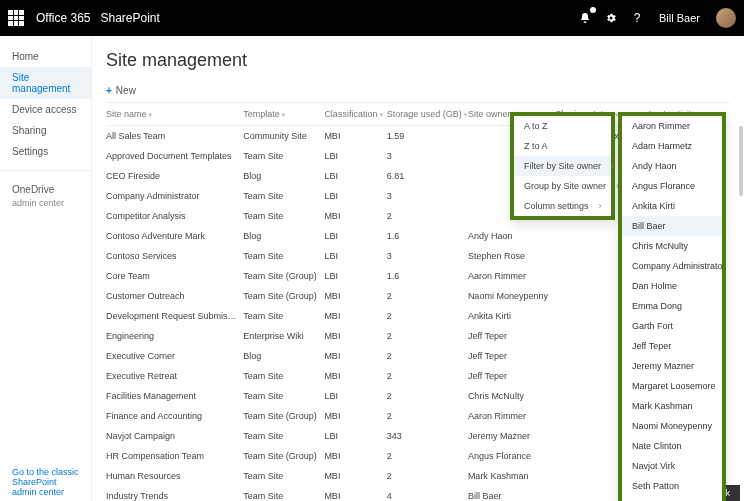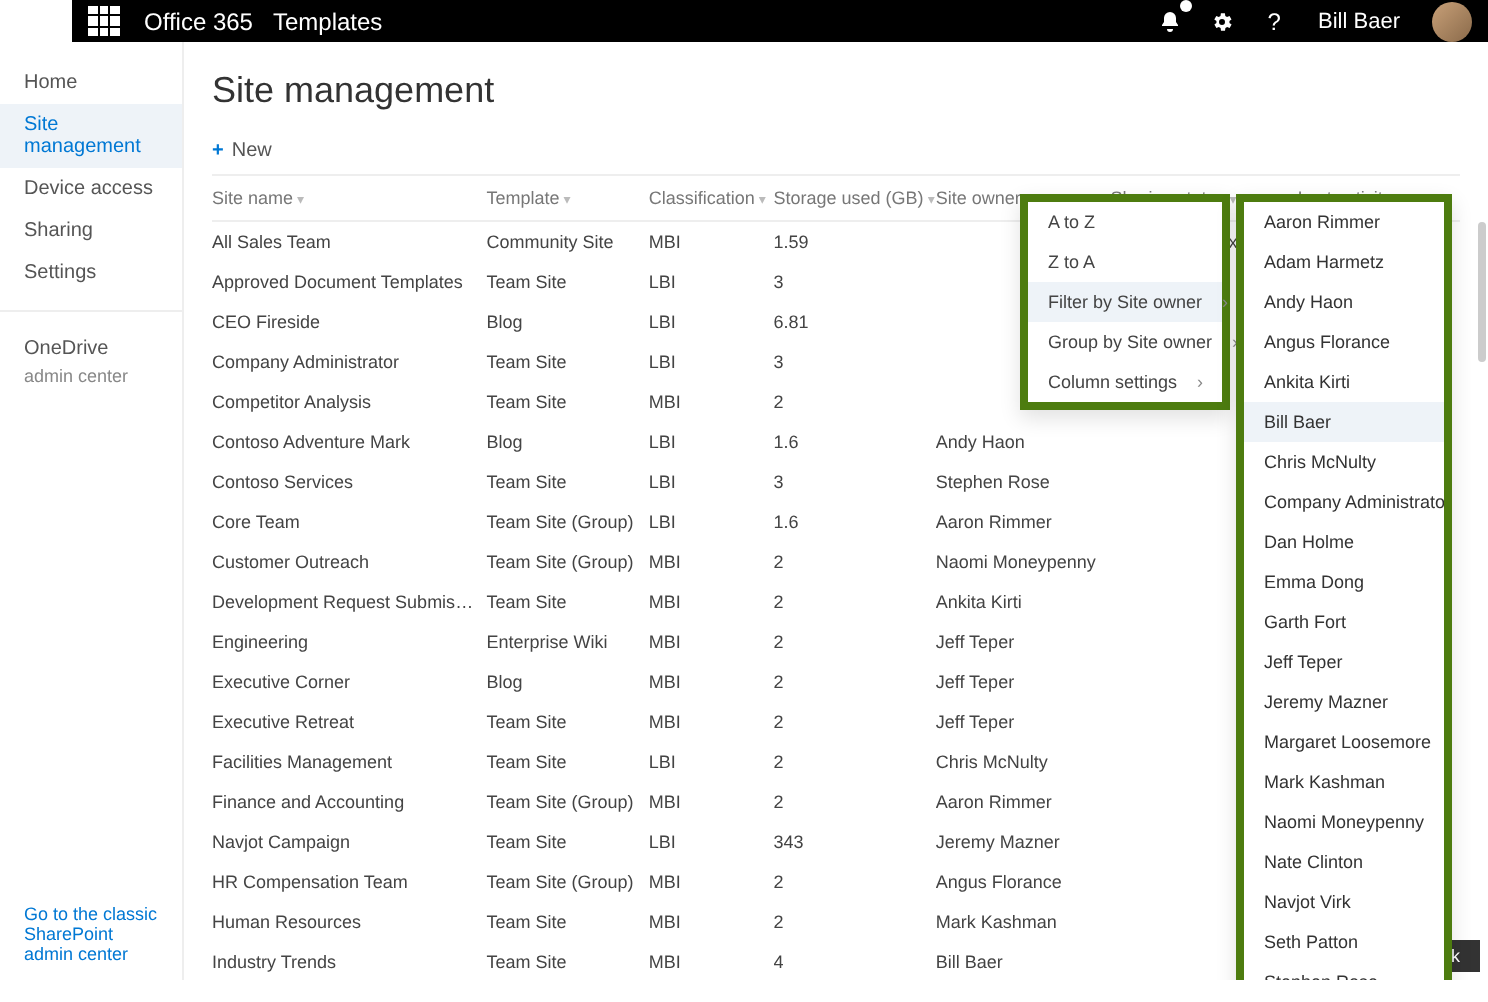--- a/index.html
+++ b/index.html
@@ -1,17 +1,17 @@
 <!DOCTYPE html>
 <html><head>
 <meta charset="utf-8">
 <style>
   * { box-sizing: border-box; margin: 0; padding: 0; }
   body { font-family: "Segoe UI", Arial, sans-serif; font-size: 11px; color: #333; background: #fff; width: 744px; height: 501px; overflow: hidden; position: relative; }
-  .topbar { height: 21px; background: #000; color: #fff; display: flex; align-items: center; padding: 0 8px; margin-left: 36px; }
+  .topbar { height: 36px; background: #000; color: #fff; display: flex; align-items: center; padding: 0 8px; }
   .waffle { width: 16px; height: 16px; display: grid; grid-template-columns: repeat(3,1fr); grid-template-rows: repeat(3,1fr); gap: 1px; margin-right: 12px; cursor: pointer; }
   .waffle div { background: #fff; }
   .brand-o365 { font-size: 12px; font-weight: 300; margin-right: 10px; }
   .brand-sp { font-size: 12px; font-weight: 400; }
   .topbar-right { margin-left: auto; display: flex; align-items: center; gap: 10px; }
   .top-icon { width: 16px; height: 16px; display: inline-flex; align-items: center; justify-content: center; cursor: pointer; font-size: 12px; position: relative; }
   .notif-badge { position: absolute; top: -3px; right: -3px; width: 6px; height: 6px; border-radius: 50%; background: #fff; }
   .username { font-size: 11px; margin-left: 4px; }
   .avatar { width: 20px; height: 20px; border-radius: 50%; background: linear-gradient(135deg,#c8a078,#8a6a4a); margin-left: 6px; }
   .shell { display: flex; height: calc(100% - 32px); }
@@ -58,21 +58,21 @@
       <div></div>
       <div></div>
       <div></div>
       <div></div>
       <div></div>
       <div></div>
       <div></div>
       <div></div>
     </div>
   <span class="brand-o365">Office 365</span>
-  <span class="brand-sp">Templates</span>
+  <span class="brand-sp">SharePoint</span>
   <div class="topbar-right">
     <span class="top-icon">
       <svg width="12" height="12" viewBox="0 0 24 24" fill="#fff">
           <path d="M12 2a6 6 0 00-6 6v4l-2 3v1h16v-1l-2-3V8a6 6 0 00-6-6zm0 20a3 3 0 003-3H9a3 3 0 003 3z"></path>
         </svg>
       <span class="notif-badge"></span>
     </span>
     <span class="top-icon">
       <svg width="12" height="12" viewBox="0 0 24 24" fill="#fff">
           <path d="M19.4 13l.1-1-.1-1 2.1-1.6-2-3.5-2.5 1a7 7 0 00-1.7-1l-.4-2.6h-4l-.4 2.6a7 7 0 00-1.7 1l-2.5-1-2 3.5L6.5 11l-.1 1 .1 1-2.1 1.6 2 3.5 2.5-1a7 7 0 001.7 1l.4 2.6h4l.4-2.6a7 7 0 001.7-1l2.5 1 2-3.5zM12 15a3 3 0 110-6 3 3 0 010 6z"></path>

